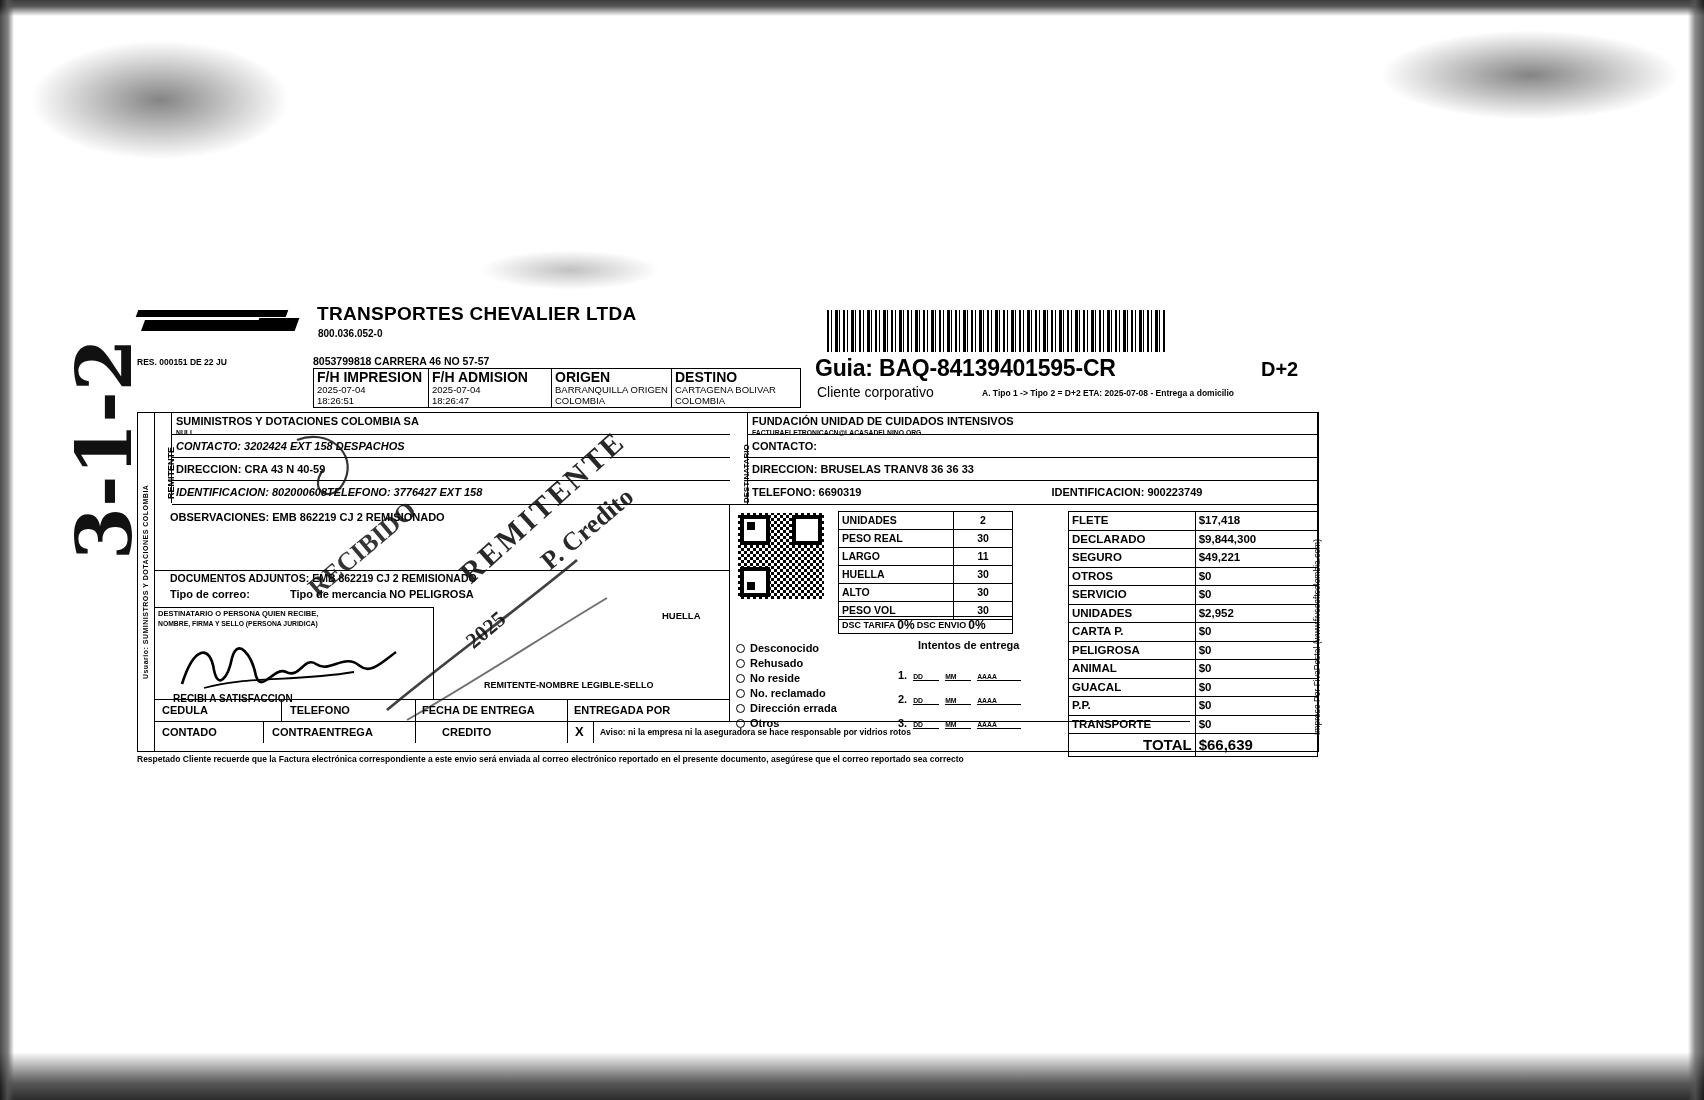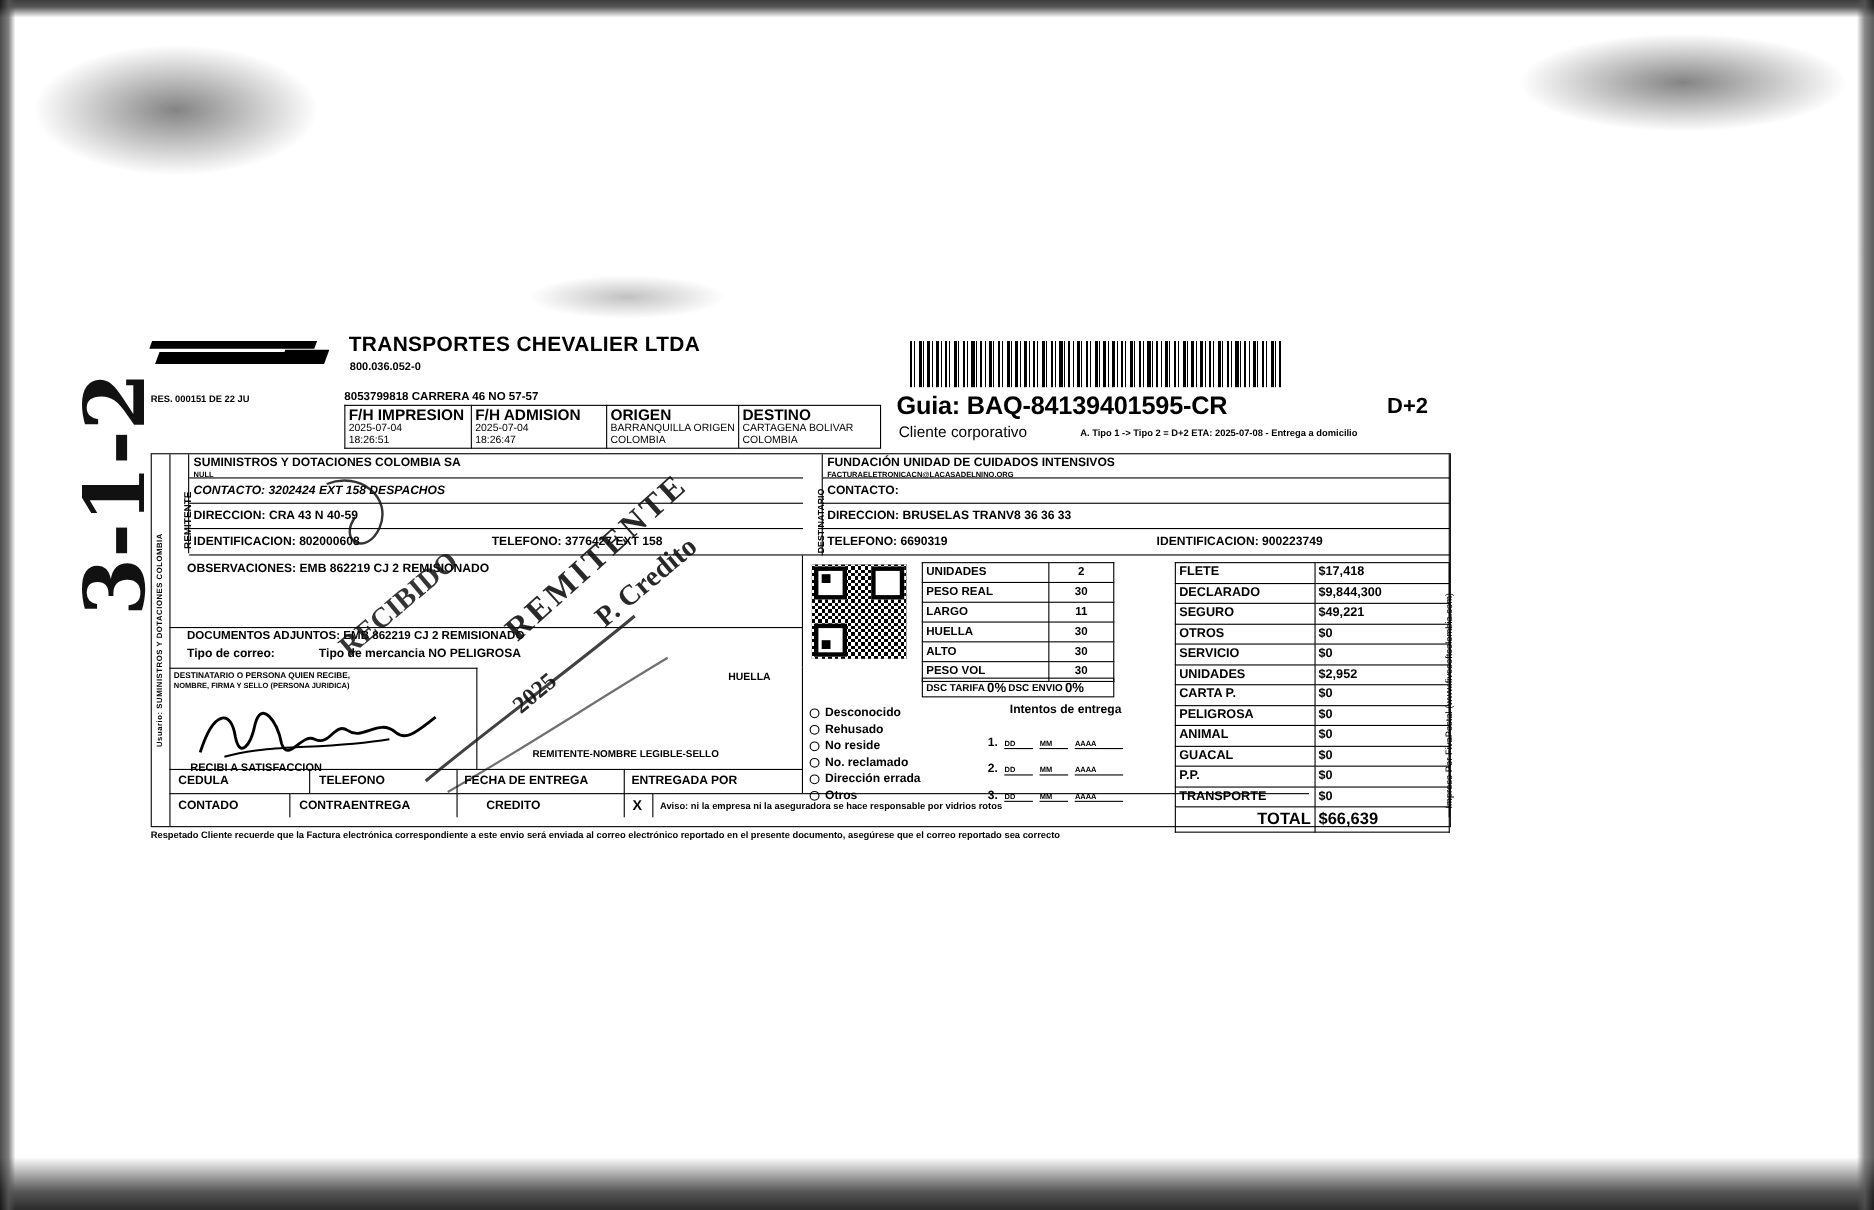--- a/index.html
+++ b/index.html
@@ -273,21 +273,21 @@
       <div class="lbl" style="padding:2px 4px;">SUMINISTROS Y DOTACIONES COLOMBIA SA</div>
       <div class="tiny" style="padding:0 4px;">NULL</div>
     </div>
     <div class="cellbox line-b" style="left:34px; top:22px; width:558px; height:23px;font-style:italic;">
       <div class="lbl" style="padding:5px 4px;">CONTACTO: 3202424 EXT 158 DESPACHOS</div>
     </div>
     <div class="cellbox line-b" style="left:34px; top:45px; width:558px; height:23px;">
       <div class="lbl" style="padding:5px 4px;">DIRECCION: CRA 43 N 40-59</div>
     </div>
     <div class="cellbox line-b" style="left:34px; top:68px; width:558px; height:24px;">
-      <div class="lbl" style="padding:5px 4px; display:flex; gap:120px;">
+      <div class="lbl" style="padding:5px 4px; display:flex; font-style:italic;">
         <span>IDENTIFICACION: 802000608</span>
         <span>TELEFONO: 3776427 EXT 158</span>
       </div>
     </div>
 
     <div class="cellbox line-b line-r" style="left:16px; top:92px; width:576px; height:66px;">
       <div class="lbl" style="padding:6px 16px;">OBSERVACIONES: EMB 862219 CJ 2 REMISIONADO</div>
     </div>
     <div class="cellbox line-r" style="left:16px; top:158px; width:576px; height:36px;">
       <div class="lbl" style="padding:2px 16px; font-size:10.5px;">DOCUMENTOS ADJUNTOS: EMB 862219 CJ 2 REMISIONADO</div>

